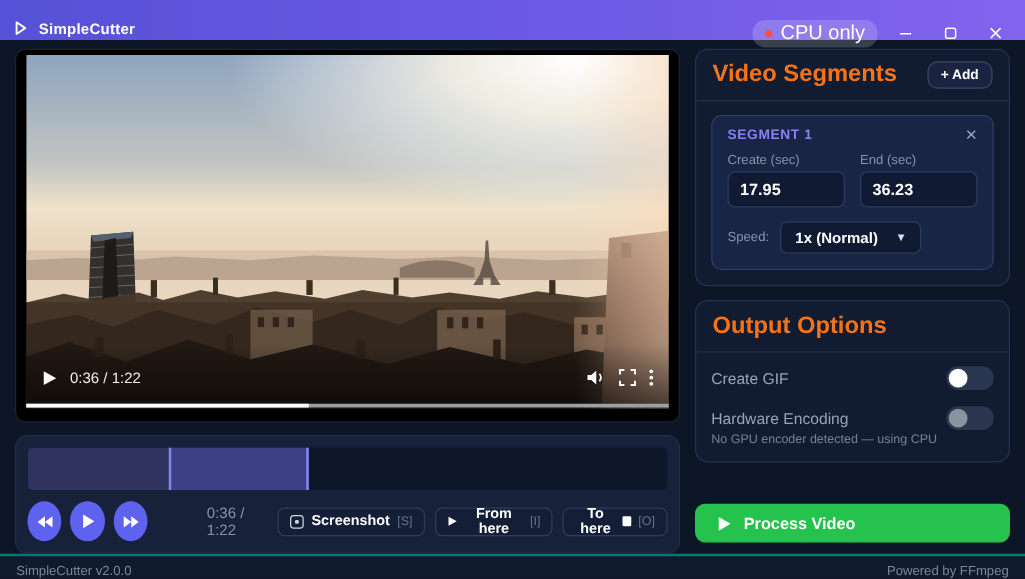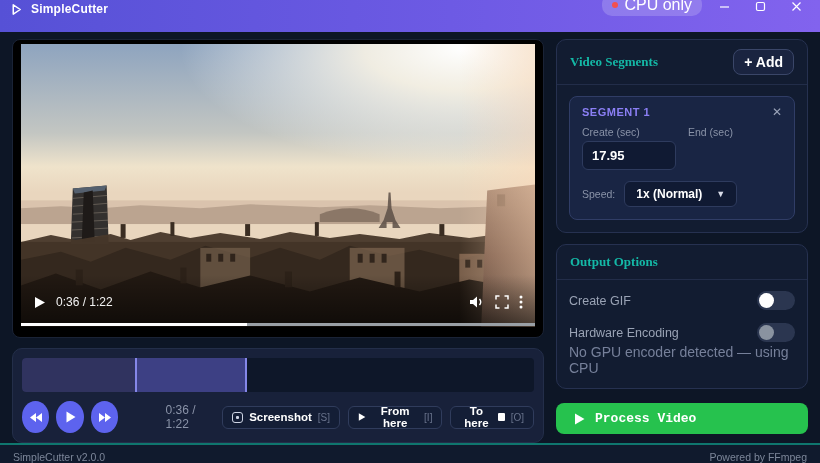--- a/index.html
+++ b/index.html
@@ -1,20 +1,20 @@
 <!DOCTYPE html>
 <html><head>
 <meta charset="utf-8">
 <style>
   * { margin:0; padding:0; box-sizing:border-box; }
   html,body { width:820px; height:463px; overflow:hidden; background:#0d1626;
               font-family:"Liberation Sans", sans-serif; color:#e6eaf2; }
 
   
-  .titlebar { height:26px; display:flex; align-items:flex-end; gap:8px; padding:16px 10px;
+  .titlebar { height:26px; display:flex; align-items:flex-start; gap:8px; padding:16px 10px;
               background:linear-gradient(90deg,#5651d6 0%, #6d5ae4 55%, #8263ee 100%); }
   .app-icon { width:13px; height:13px; flex:0 0 auto; }
   .app-title { font-size:12px; font-weight:bold; color:#fff; letter-spacing:.2px; }
   .titlebar .spacer { flex:1; }
   .cpu-badge { display:flex; align-items:center; gap:6px; background:rgba(255,255,255,.18);
                border-radius:10px; padding:2px 10px; font-size:16px; color:#fff; }
   .cpu-dot { width:6px; height:6px; border-radius:50%; background:#f4504e; }
   .win-btn { width:28px; height:20px; display:flex; align-items:center; justify-content:center; }
   .win-btn svg { display:block; }
 
@@ -56,23 +56,23 @@
               color:#fff; font-size:11.5px; font-weight:bold; margin-left:8px; }
   .mark-key { color:#69738c; font-weight:normal; font-size:10px; }
   .shot-icon { width:11px; height:11px; border:1.5px solid #cfd5e4; border-radius:3px;
                display:flex; align-items:center; justify-content:center; }
   .shot-icon::after { content:""; width:3px; height:3px; background:#cfd5e4; border-radius:1px; }
   .stop-square { width:8px; height:8px; background:#fff; border-radius:1px; }
 
   
   .panel { background:#121c31; border:1px solid #263150; border-radius:10px; margin-bottom:11px; }
   .panel-header { display:flex; align-items:center; padding:9px 13px; border-bottom:1px solid #222d49; }
-  .panel-title { font-size:13px; font-weight:bold; color:#14b8a6; flex:1;font-family:Liberation Serif, serif; }
+  .panel-title { font-size:19px; font-weight:bold; color:#f97316; flex:1; }
   .add-btn { background:#1a2440; border:1px solid #3a4668; border-radius:8px; color:#fff;
-             font-size:14px; font-weight:bold; padding:4px 10px; }
+             font-size:11px; font-weight:bold; padding:4px 10px; }
   .panel-body { padding:11px 12px 12px 12px; }
 
   .segment-card { background:#192544; border:1px solid #303d66; border-radius:8px; padding:9px 12px 12px 12px; }
   .seg-head { display:flex; align-items:center; margin-bottom:8px; }
   .seg-name { flex:1; color:#8b7ff5; font-size:11px; font-weight:bold; letter-spacing:.5px; }
   .seg-close { color:#9aa3b8; font-size:12px; background:none; border:none; line-height:1; }
   .seg-grid { display:grid; grid-template-columns:1fr 1fr; gap:8px 12px; }
   .field-label { font-size:10.5px; color:#8a93a8; }
   .seg-input { width:100%; background:#101a33; border:1px solid #2e3b5e; border-radius:6px;
                color:#fff; font-size:13px; font-weight:bold; padding:6px 9px; margin-top:3px;
@@ -82,27 +82,27 @@
                   border:1px solid #2e3b5e; border-radius:6px; padding:5px 11px;
                   color:#fff; font-size:12px; font-weight:bold; }
   .chevron { font-size:9px; color:#d8dce8; }
 
   .opt-row { display:flex; align-items:center; margin-bottom:13px; }
   .opt-label { flex:1; font-size:12.5px; color:#9aa3b5; }
   .toggle { width:38px; height:19px; border-radius:10px; background:#2b3650; position:relative; }
   .toggle .knob { position:absolute; top:2px; left:2px; width:15px; height:15px; border-radius:50%;
                   background:#ffffff; }
   .toggle.disabled .knob { background:#8a93a0; }
-  .gpu-note { font-size:14px; color:#76809a; margin-top:-4px; }
+  .gpu-note { font-size:10px; color:#76809a; margin-top:-4px; }
 
   .right-col .spacer { flex:1; }
   .process-btn { height:31px; border:none; border-radius:8px; background:#26c24e;
                  color:#fff; font-size:13px; font-weight:bold; display:flex; align-items:center;
                  justify-content:flex-start; gap:10px; padding:0 18px; margin-bottom:9px;
-                 font-family:Liberation Mono, monospace; }
+                 font-family:Liberation Sans, sans-serif; }
 
   
   .statusbar { height:26px; background:#101a2d; border-top:2px solid #0f766e;
                display:flex; align-items:center; padding:0 13px; font-size:10.5px; color:#7c8699; }
   .statusbar .spacer { flex:1; }
 </style>
 </head>
 <body>
 
 <div class="titlebar">
@@ -307,20 +307,21 @@
             <span class="seg-name">SEGMENT 1</span>
             <button class="seg-close">✕</button>
           </div>
           <div class="seg-grid">
             <div>
               <div class="field-label">Create (sec)</div>
               <input class="seg-input" value="17.95" style="">
             </div>
             <div>
               <div class="field-label">End (sec)</div>
+              <input class="seg-input" value="36.23" style="">
             </div>
           </div>
           <div class="speed-row">
             <span class="field-label">Speed:</span>
             <div class="speed-select">
               <span>1x (Normal)</span>
               <span class="chevron">▼</span>
             </div>
           </div>
         </div>

